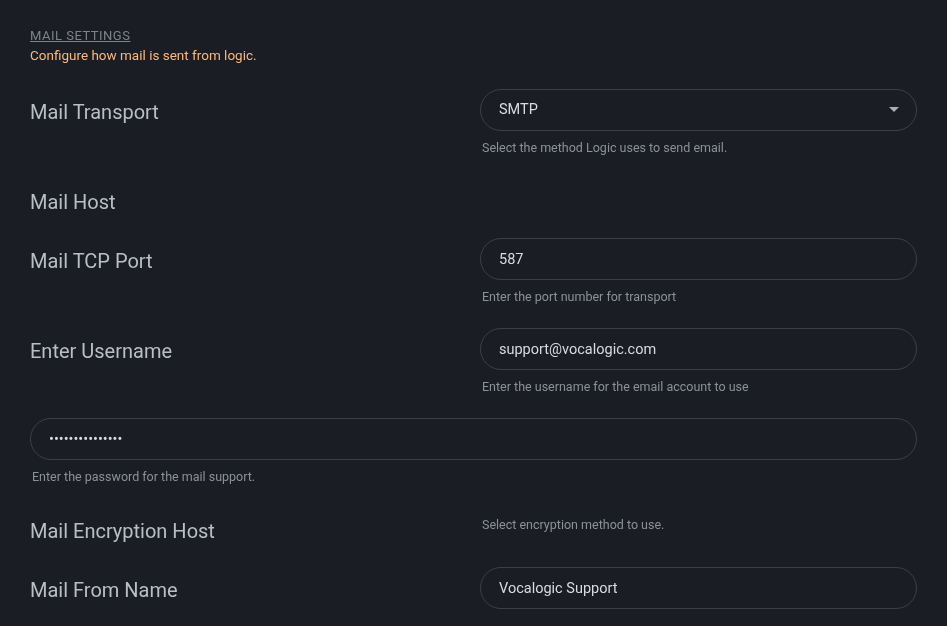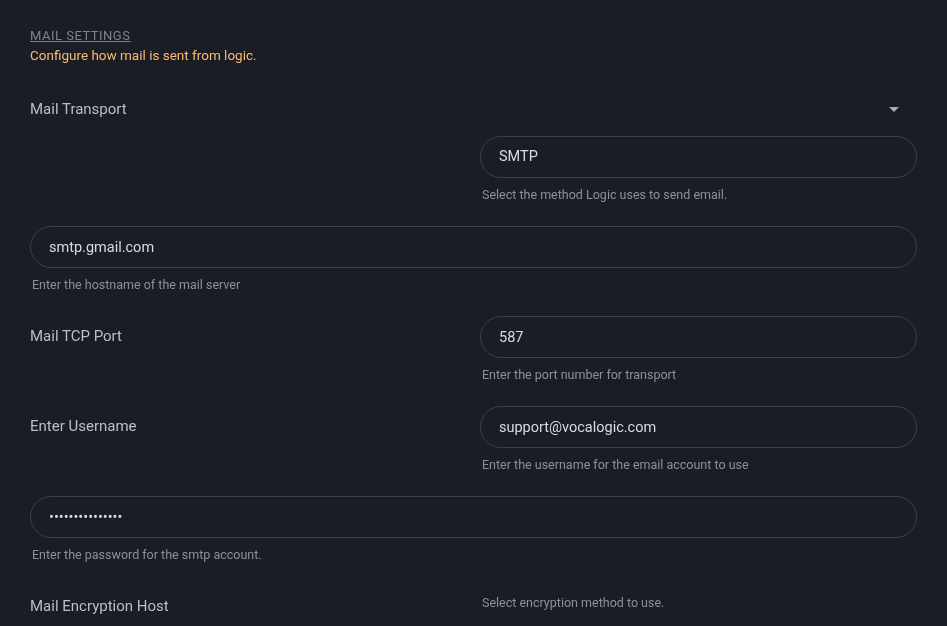--- a/index.html
+++ b/index.html
@@ -31,21 +31,21 @@
     }
     .form-row {
       display: flex;
       align-items: flex-start;
       margin-bottom: 24px;
     }
     .form-label {
       width: 450px;
       flex-shrink: 0;
       color: #b9bec8;
-      font-size: 15px;
+      font-size: 20px;
       padding-top: 11px;
     }
     .form-control-wrap {
       flex: 1;
       min-width: 0;
     }
     .form-input, .form-select {
       width: 100%;
       background-color: transparent;
       border: 1px solid #3a3f4a;
@@ -79,21 +79,20 @@
       height: 0;
       border-left: 5px solid transparent;
       border-right: 5px solid transparent;
       border-top: 5px solid #a8adb7;
       pointer-events: none;
     }
     .form-select {
       appearance: none;
       -webkit-appearance: none;
       cursor: pointer;
-      margin-top: 47px;
     }
   </style>
 </head>
 <body>
 
 <div>
   <div class="section-title">MAIL SETTINGS</div>
   <div class="section-subtitle">Configure how mail is sent from logic.</div>
 
   <div class="form-row">
@@ -102,24 +101,21 @@
       <div class="select-wrap">
         <select class="form-select">
           <option>SMTP</option>
         </select>
       </div>
       <div class="form-help">Select the method Logic uses to send email.</div>
     </div>
   </div>
 
   <div class="form-row">
-    <div class="form-control-wrap">
-      <input type="text" class="form-input" value="smtp.gmail.com" style="">
-      <div class="form-help">Enter the hostname of the mail server</div>
-    </div>
+    <div class="form-label">Mail Host</div>
   </div>
 
   <div class="form-row">
     <div class="form-label">Mail TCP Port</div>
     <div class="form-control-wrap">
       <input type="text" class="form-input" value="587" style="">
       <div class="form-help">Enter the port number for transport</div>
     </div>
   </div>
 
@@ -127,21 +123,21 @@
     <div class="form-label">Enter Username</div>
     <div class="form-control-wrap">
       <input type="text" class="form-input" value="support@vocalogic.com" style="">
       <div class="form-help">Enter the username for the email account to use</div>
     </div>
   </div>
 
   <div class="form-row">
     <div class="form-control-wrap">
       <input type="text" class="form-input" value="•••••••••••••••" style="">
-      <div class="form-help">Enter the password for the smtp account.</div>
+      <div class="form-help">Enter the password for the mail support.</div>
     </div>
   </div>
 
   <div class="form-row">
     <div class="form-label">Mail Encryption Host</div>
     <div class="form-control-wrap">
       <div class="form-help">Select encryption method to use.</div>
     </div>
   </div>
 

